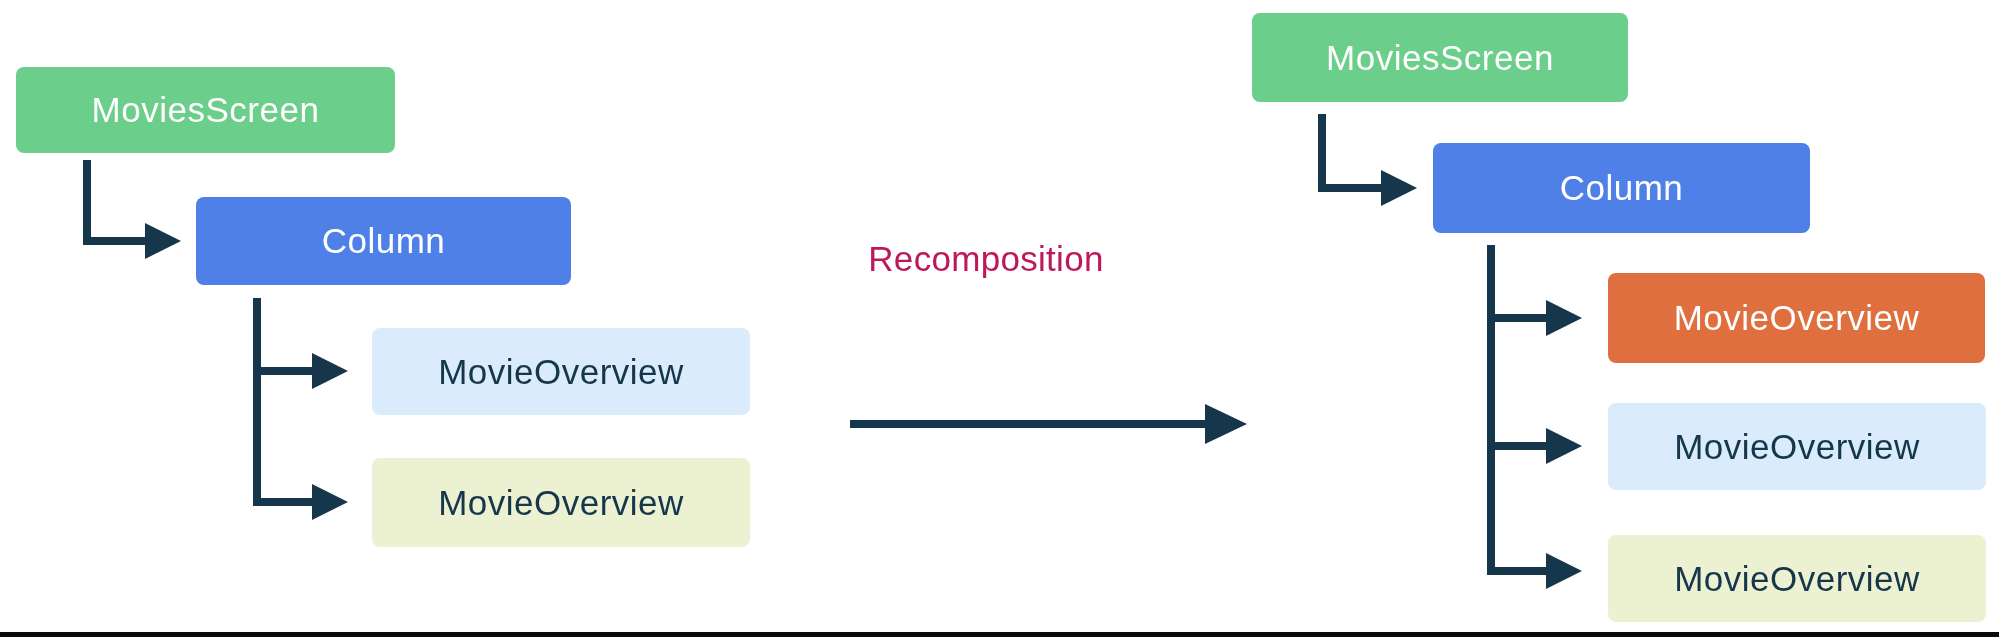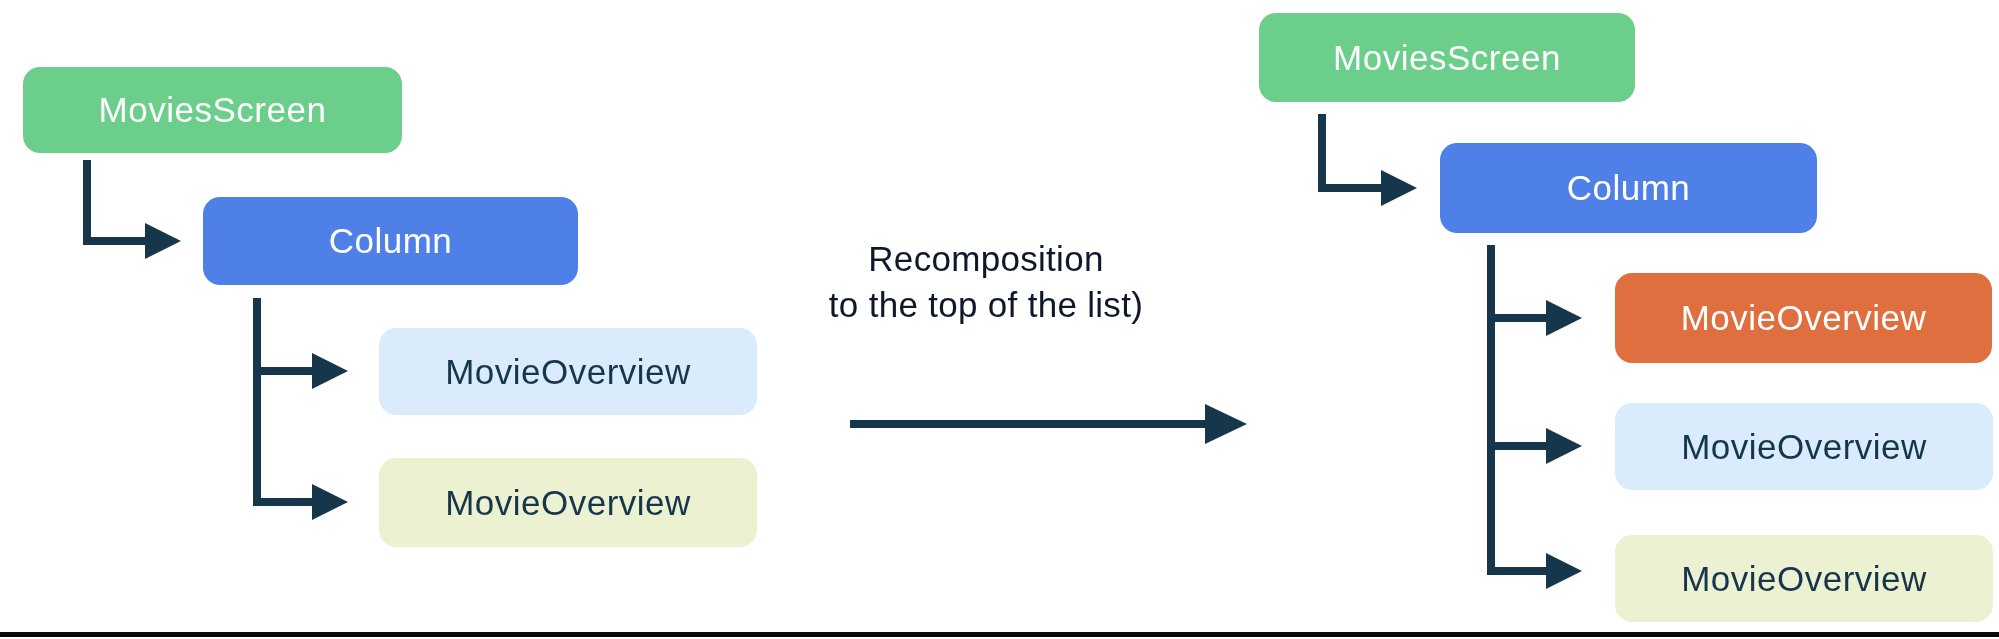--- a/index.html
+++ b/index.html
@@ -7,25 +7,24 @@
     position:relative;
     width:1999px;height:639px;
     background:#fff;
     overflow:hidden;
     font-family:"Liberation Sans", sans-serif;
   }
   .connectors{position:absolute;left:0;top:0;width:1999px;height:639px;}
   .node{
     position:absolute;
     display:flex;align-items:center;justify-content:center;
-    border-radius:17px;
+    border-radius:8px;
     font-size:35px;
     letter-spacing:0.5px;
     white-space:nowrap;
-    margin-left:7px;
   }
   
   .l-root   {left:16px;  top:67px;  width:379px; height:86px;}
   .l-column {left:196px; top:197px; width:375px; height:88px;}
   .l-child1 {left:372px; top:328px; width:378px; height:87px;}
   .l-child2 {left:372px; top:458px; width:378px; height:89px;}
   
   .r-root   {left:1252px; top:13px;  width:376px; height:89px;}
   .r-column {left:1433px; top:143px; width:377px; height:90px;}
   .r-child1 {left:1608px; top:273px; width:377px; height:90px;}
@@ -82,23 +81,22 @@
       <polygon points="1546,428 1546,464 1582,446" fill="#16364C"></polygon>
       <polygon points="1546,553 1546,589 1582,571" fill="#16364C"></polygon>
     </g>
   </svg>
 
   <div class="node l-root" style="background: rgb(108, 206, 139); color: rgb(255, 255, 255);">MoviesScreen</div>
   <div class="node l-column" style="background: rgb(79, 128, 232); color: rgb(255, 255, 255);">Column</div>
   <div class="node l-child1" style="background: rgb(218, 236, 251); color: rgb(22, 54, 76);">MovieOverview</div>
   <div class="node l-child2" style="background: rgb(236, 241, 210); color: rgb(22, 54, 76);">MovieOverview</div>
 
-  <div class="annotation" style="color: #0f172a;">
+  <div class="annotation" style="color: #be185d;">
     <div>Recomposition</div>
-    <div>to the top of the list)</div>
   </div>
 
   <div class="node r-root" style="background: rgb(108, 206, 139); color: rgb(255, 255, 255);">MoviesScreen</div>
   <div class="node r-column" style="background: rgb(79, 128, 232); color: rgb(255, 255, 255);">Column</div>
   <div class="node r-child1" style="background: rgb(223, 111, 62); color: rgb(255, 255, 255);">MovieOverview</div>
   <div class="node r-child2" style="background: rgb(218, 236, 251); color: rgb(22, 54, 76);">MovieOverview</div>
   <div class="node r-child3" style="background: rgb(236, 241, 210); color: rgb(22, 54, 76);">MovieOverview</div>
 
   <div class="bottom-rule" style="background: rgb(10, 10, 10);"></div>
 

